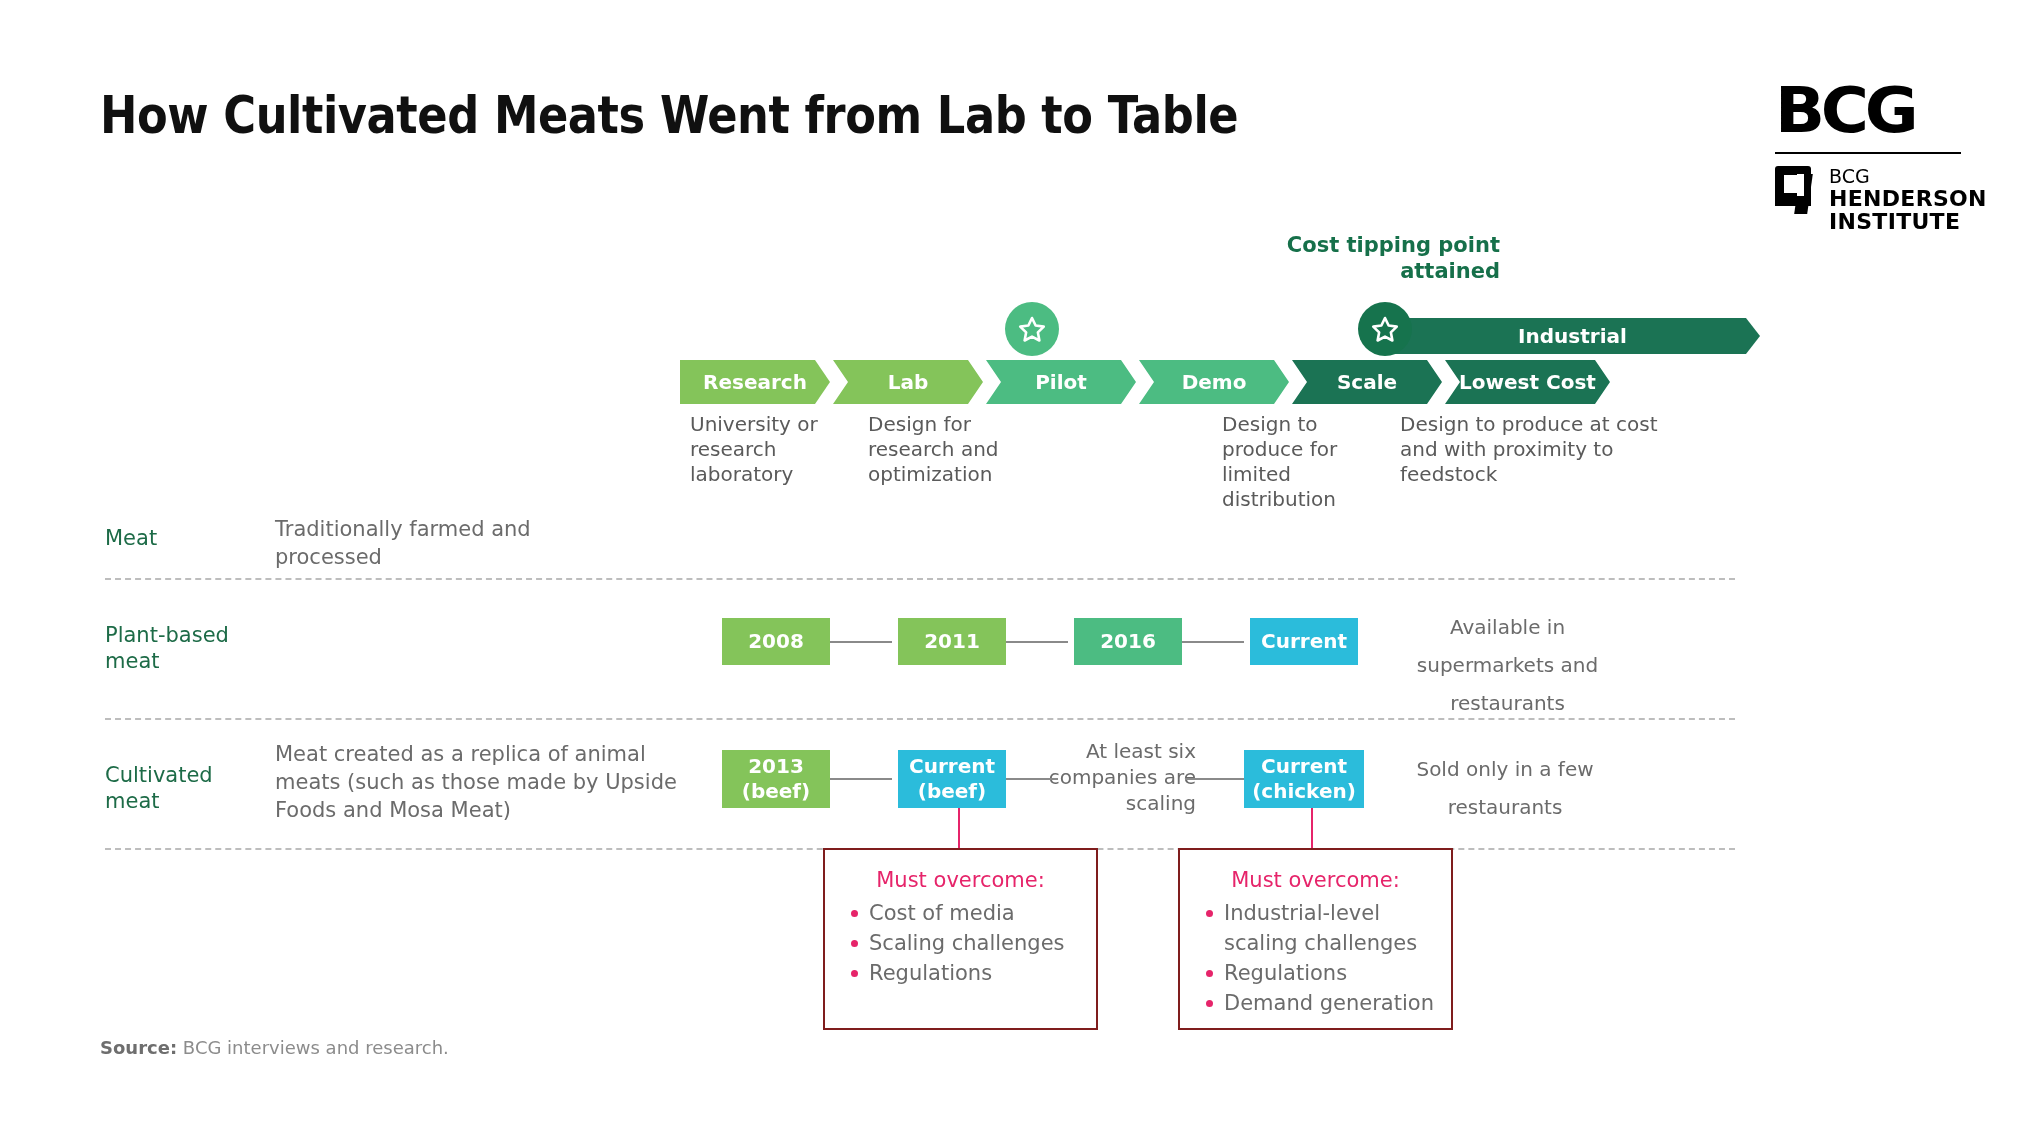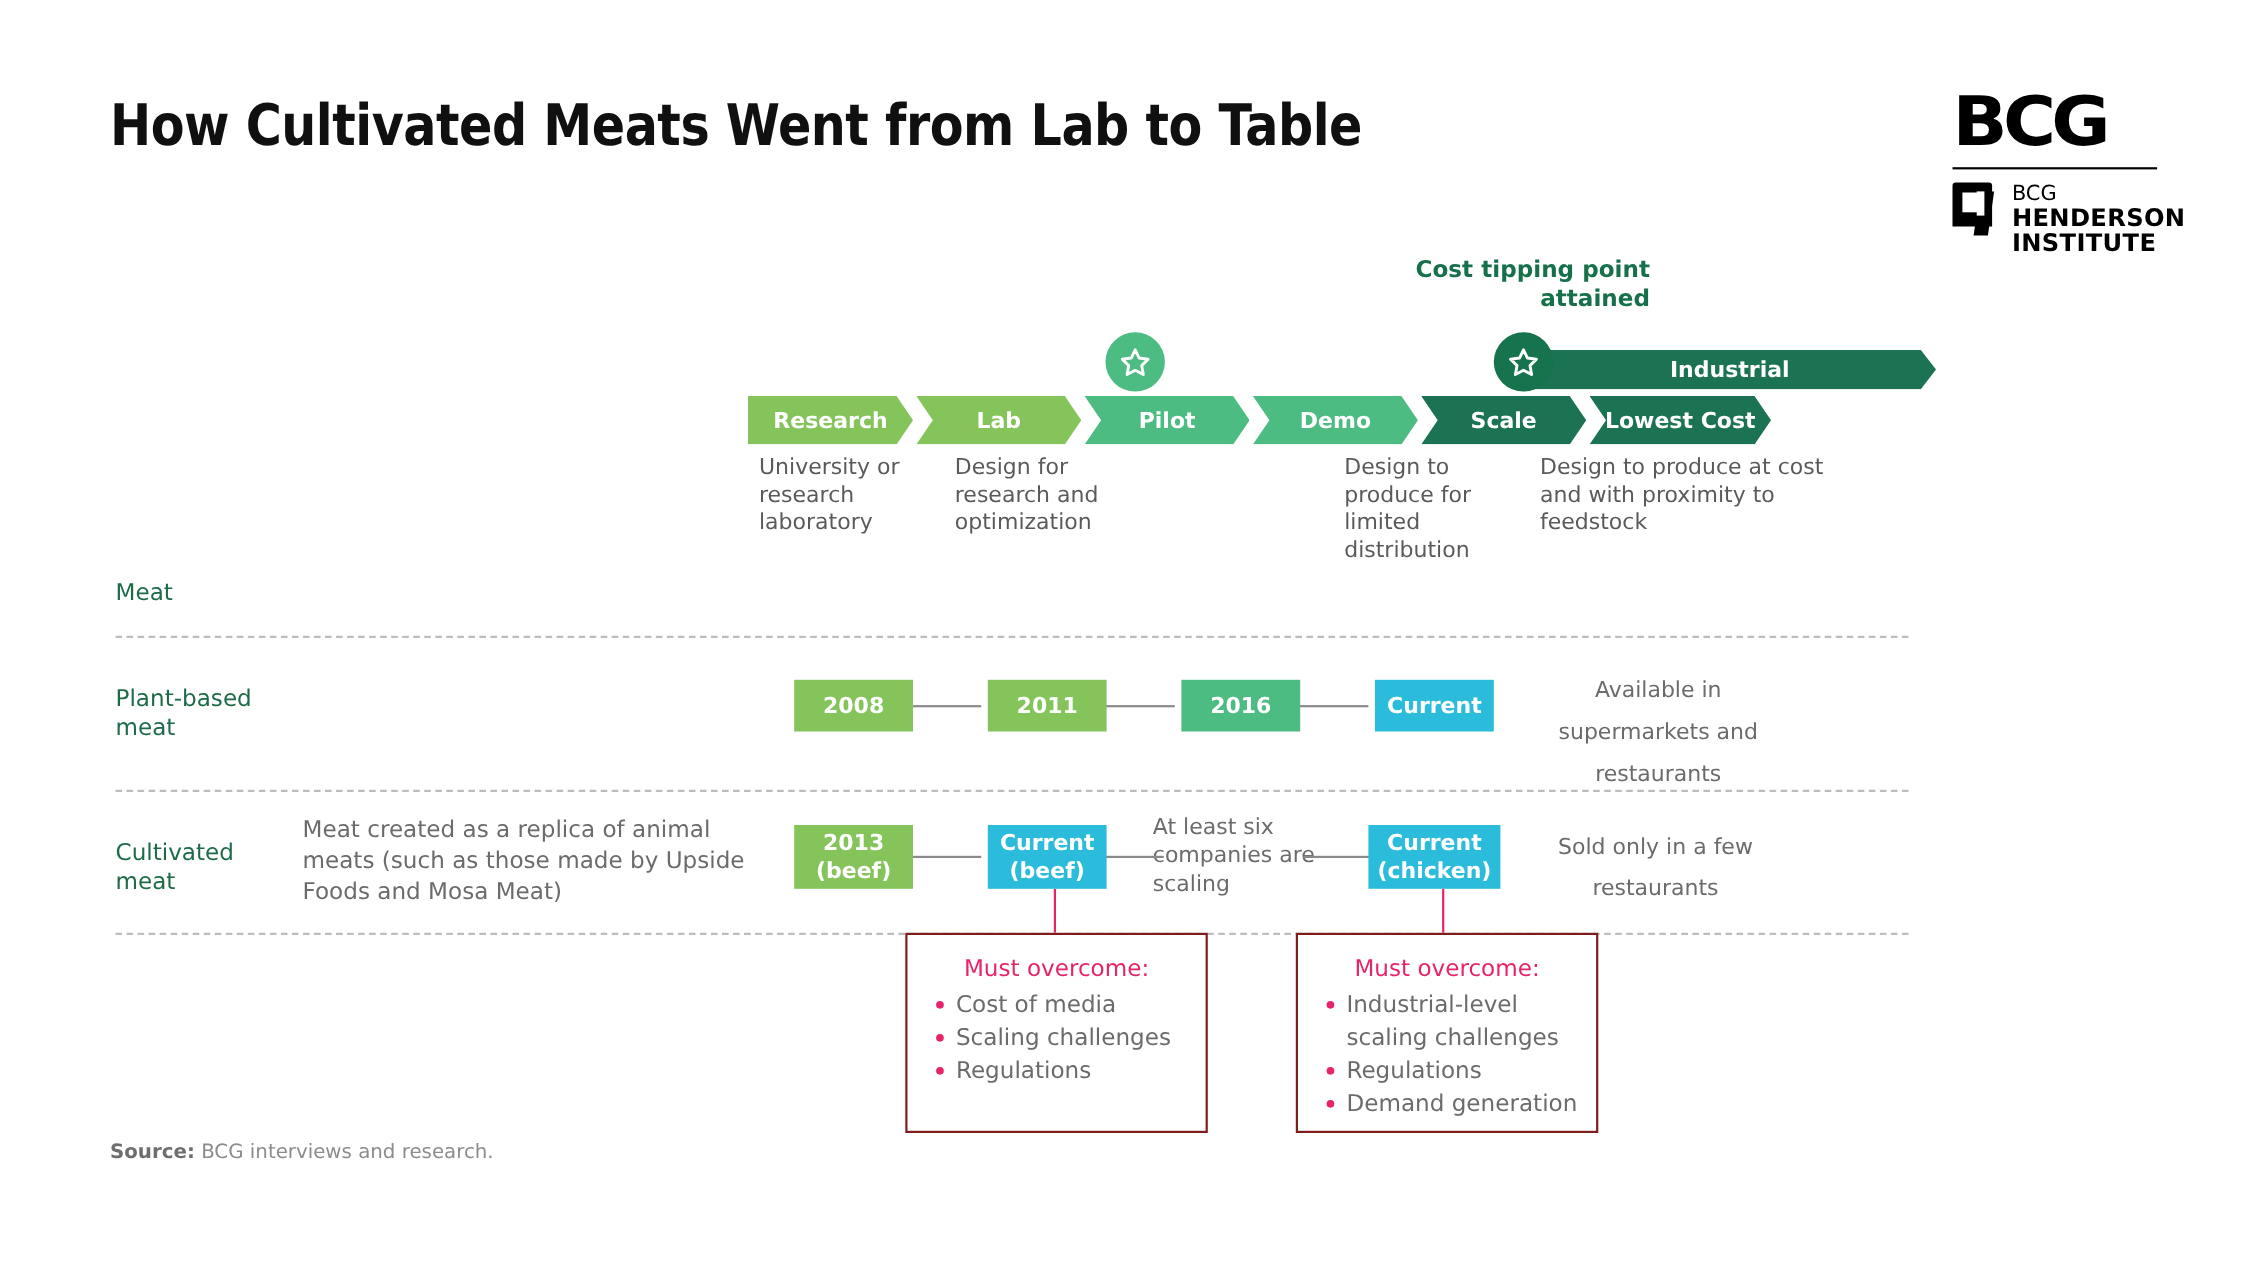--- a/index.html
+++ b/index.html
@@ -183,21 +183,21 @@
     position: absolute;
     width: 2px;
     background: #E6246A;
     z-index: 1;
   }
   .mid-note {
     position: absolute;
     font-size: 20px;
     color: #6B6B6B;
     line-height: 26px;
-    text-align: left;
+    text-align: right;
   }
 
   
   .mo-box {
     position: absolute;
     border: 2px solid #7f1d1d;
     background: #fff;
     z-index: 2;
     box-sizing: border-box;
   }
@@ -293,20 +293,21 @@
   <div class="stage-desc" style="left:690px;  width:150px;">University or research laboratory</div>
   <div class="stage-desc" style="left:868px;  width:160px;">Design for research and optimization</div>
   <div class="stage-desc" style="left:1222px; width:130px;">Design to produce for limited distribution</div>
   <div class="stage-desc" style="left:1400px; width:300px;">Design to produce at cost and with proximity to feedstock</div>
 
   <div class="divider" style="top:578px;"></div>
   <div class="divider" style="top:718px;"></div>
   <div class="divider" style="top:848px;"></div>
 
   <div class="row-label" style="top:525px;">Meat</div>
+  <div class="row-desc" style="top:515px; width:330px;">Traditionally farmed and processed</div>
 
   <div class="row-label" style="top:622px;">Plant-based meat</div>
 
   <div class="connector" style="left:820px;  top:641px; width:72px;"></div>
   <div class="connector" style="left:996px;  top:641px; width:72px;"></div>
   <div class="connector" style="left:1172px; top:641px; width:72px;"></div>
 
   <div class="tbox" style="left:722px;  top:618px; width:108px; height:47px; background:#84C45A;">2008</div>
   <div class="tbox" style="left:898px;  top:618px; width:108px; height:47px; background:#84C45A;">2011</div>
   <div class="tbox" style="left:1074px; top:618px; width:108px; height:47px; background:#4CBC82;">2016</div>

